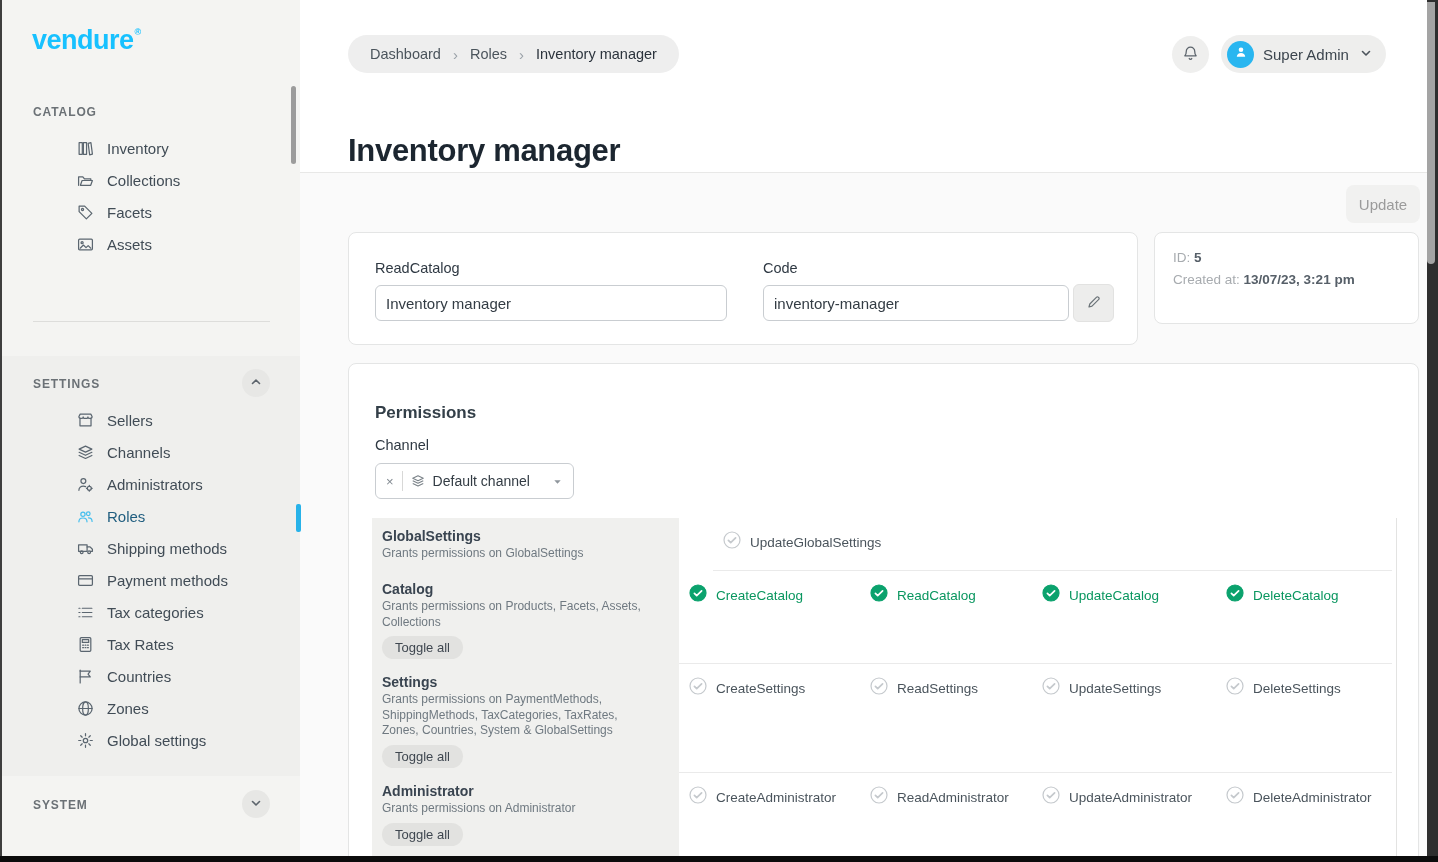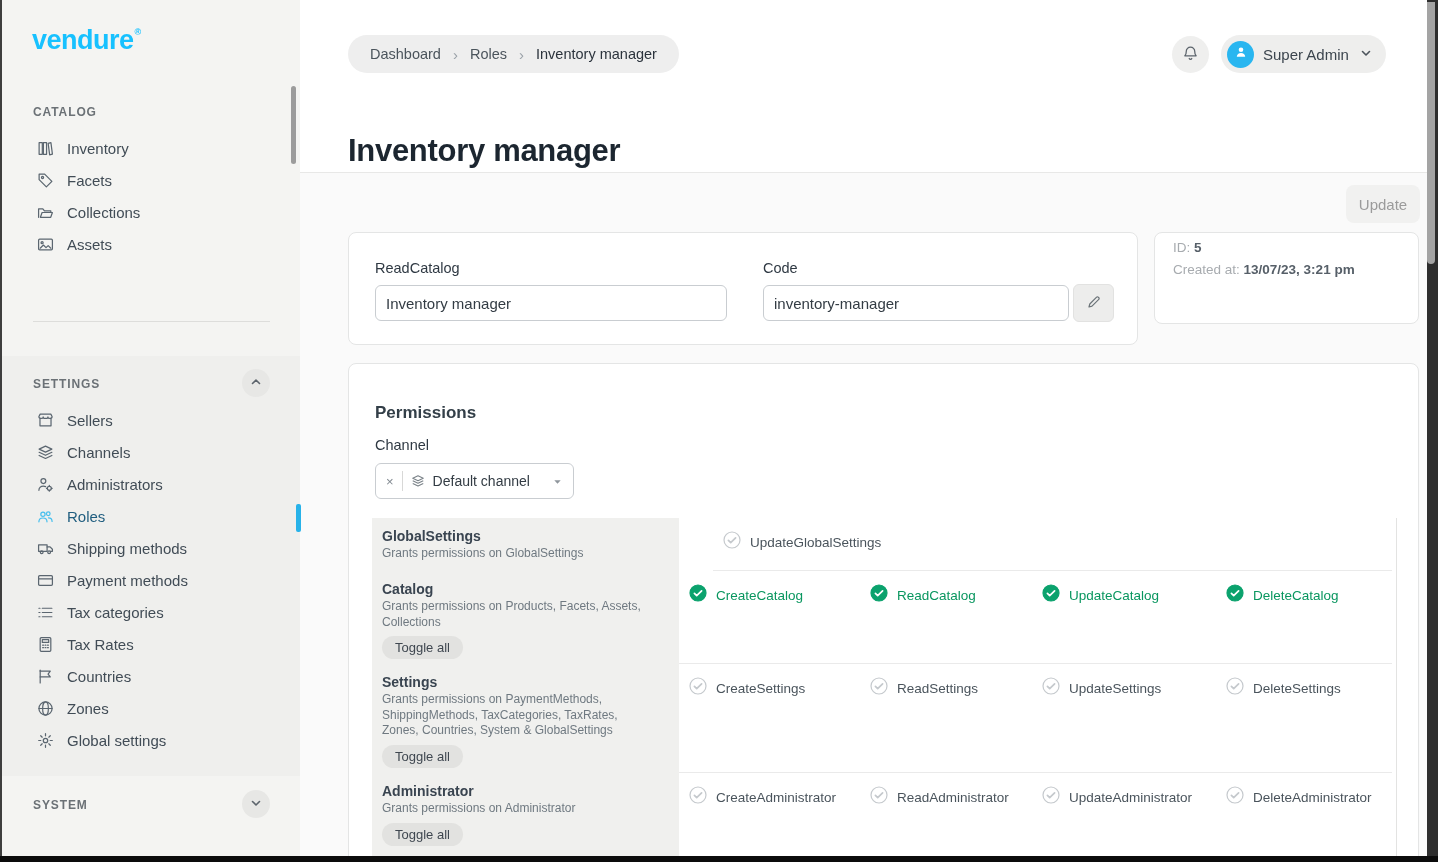--- a/index.html
+++ b/index.html
@@ -20,21 +20,21 @@
   .settings-bg{left:0;top:356px;width:298px;height:420px;background:#efefed;}
   .nav-header{font-size:12px;font-weight:600;color:#6b7176;letter-spacing:.9px;}
   .hdr-catalog{left:31px;top:105px;}
   .hdr-settings{left:31px;top:377px;}
   .hdr-system{left:31px;top:798px;}
   .collapse-btn{width:28px;height:28px;border-radius:50%;background:#e7e7e5;border:none;
                 display:flex;align-items:center;justify-content:center;cursor:pointer;}
   .collapse-settings{left:240px;top:369px;}
   .collapse-system{left:240px;top:790px;}
   .collapse-btn svg{stroke:#5c646c;fill:none;stroke-width:1.6;stroke-linecap:round;stroke-linejoin:round;}
-  .nav-list{left:0;top:0;right:0;display:flex;flex-direction:column;}
+  .nav-list{left:0;top:0;right:0;display:flex;flex-direction:column;padding-left:40px;}
   .list-catalog{top:132px;}
   .list-settings{top:404px;}
   .nav-item{height:32px;display:flex;align-items:center;gap:13px;padding-left:35px;cursor:pointer;}
   .nav-icon{width:17px;height:17px;display:inline-flex;}
   .nav-icon svg{width:17px;height:17px;stroke:#5b6670;fill:none;stroke-width:1.15;stroke-linecap:round;stroke-linejoin:round;}
   .nav-label{font-size:15px;color:#414c56;}
   .nav-item.checked .nav-label{color:#1f5d7f;}
   .nav-item.checked .nav-icon svg{stroke:#45bfee;}
   .sidebar-divider{left:31px;top:321px;width:237px;height:1px;background:#dddddb;}
   .sidebar-scroll-thumb{left:291px;top:86px;width:5px;height:78px;background:#9c9c9c;border-radius:3px;z-index:8;}
@@ -70,21 +70,21 @@
   .text-input{position:absolute;height:36px;border:1px solid #c9cdd1;border-radius:6px;background:#fff;
               font-size:15px;color:#333c44;padding:0 10px;box-sizing:border-box;font-family:inherit;}
   .lbl-description{left:26px;top:27px;}
   .inp-description{left:26px;top:52px;width:352px;}
   .lbl-code{left:414px;top:27px;}
   .inp-code{left:414px;top:52px;width:306px;}
   .pencil-btn{position:absolute;left:724px;top:51px;width:41px;height:38px;background:#ededec;border:1px solid #e2e2e1;
               border-radius:6px;display:flex;align-items:center;justify-content:center;cursor:pointer;}
   .pencil-btn svg{stroke:#6b7378;fill:none;stroke-width:1.2;stroke-linejoin:round;}
 
-  .info-card{left:1154px;top:232px;width:265px;height:92px;padding:4px 18px;font-size:13.5px;line-height:22px;}
+  .info-card{left:1154px;top:232px;width:265px;height:92px;padding:14px 18px;font-size:13.5px;line-height:22px;}
   .meta-label{color:#a7abaf;}
   .meta-value{color:#565f68;font-weight:600;}
 
   .perm-card{left:348px;top:363px;width:1071px;height:520px;overflow:hidden;}
   .perm-title{position:absolute;left:26px;top:25px;font-size:17px;color:#333f48;}
   .channel-label{position:absolute;left:26px;top:73px;font-size:14.5px;color:#2f3943;}
   .channel-select{position:absolute;left:26px;top:99px;width:199px;height:36px;border:1px solid #c9cdd1;border-radius:6px;
                   display:flex;align-items:center;gap:8px;padding:0 10px;box-sizing:border-box;cursor:pointer;background:#fff;}
   .chip-remove{font-size:13px;color:#818990;cursor:pointer;line-height:1;}
   .select-div{width:1px;height:20px;background:#d8d8d7;}
@@ -132,34 +132,34 @@
               <rect x="2" y="2.5" width="3" height="11"></rect>
               <rect x="6" y="2.5" width="3" height="11"></rect>
               <path d="M10.5 3.2l2.6-.7 1.4 10.8-2.6.7z"></path>
             </svg>
           </span>
         <span class="nav-label">Inventory</span>
       </div>
       <div class="nav-item">
         <span class="nav-icon">
             <svg viewBox="0 0 16 16">
+              <path d="M1.5 12.5v-8h4l1.5 2h6v1.5"></path>
+              <path d="M3.2 12.5l1.6-4.5h9.7l-1.6 4.5z"></path>
+            </svg>
+          </span>
+        <span class="nav-label">Collections</span>
+      </div>
+      <div class="nav-item">
+        <span class="nav-icon">
+            <svg viewBox="0 0 16 16">
               <path d="M2 2h5.2l6.8 6.8-5.2 5.2L2 7.2z"></path>
               <circle cx="5.2" cy="5.2" r="1"></circle>
             </svg>
           </span>
         <span class="nav-label">Facets</span>
-      </div>
-      <div class="nav-item">
-        <span class="nav-icon">
-            <svg viewBox="0 0 16 16">
-              <path d="M1.5 12.5v-8h4l1.5 2h6v1.5"></path>
-              <path d="M3.2 12.5l1.6-4.5h9.7l-1.6 4.5z"></path>
-            </svg>
-          </span>
-        <span class="nav-label">Collections</span>
       </div>
       <div class="nav-item">
         <span class="nav-icon">
             <svg viewBox="0 0 16 16">
               <rect x="1.5" y="3" width="13" height="10" rx="1"></rect>
               <circle cx="4.8" cy="6.3" r="1"></circle>
               <path d="M3 11.5l3-3 2.5 2.5 2-2 2.5 2.5"></path>
             </svg>
           </span>
         <span class="nav-label">Assets</span>

